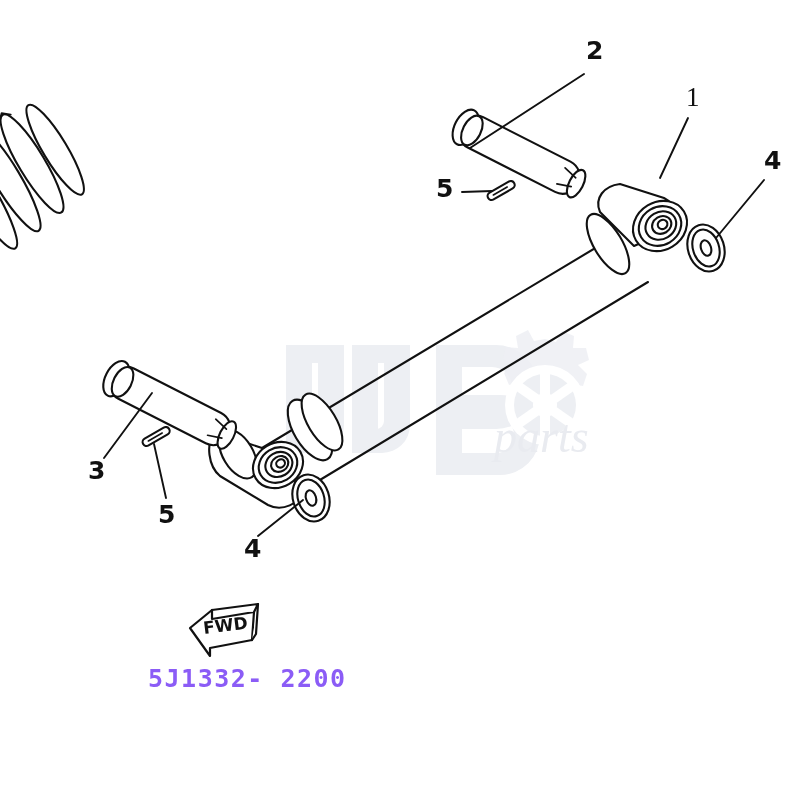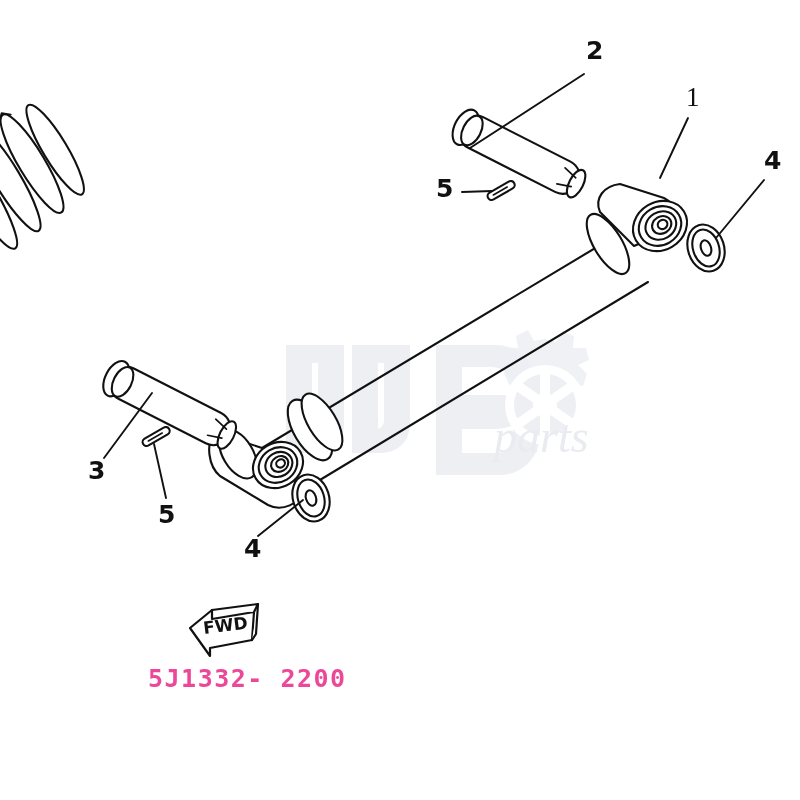--- a/index.html
+++ b/index.html
@@ -6,21 +6,21 @@
   body{width:800px;height:800px;overflow:hidden;
        font-family:"Liberation Sans",sans-serif;color:#000;}
   #stage{position:relative;width:800px;height:800px;background:#fff;}
   svg.layer{position:absolute;left:0;top:0;width:800px;height:800px;}
   .wm{position:absolute;left:0;top:0;width:800px;height:800px;pointer-events:none;}
   .callout{position:absolute;font-family:"DejaVu Sans",sans-serif;
            font-weight:700;font-size:25px;line-height:1;color:#111;
            letter-spacing:0px;}
   .callout.one{font-family:"Liberation Serif",serif;font-weight:400;font-size:27px;}
   #partno{position:absolute;left:148px;top:664px;font-family:"DejaVu Sans Mono",monospace;
-          font-size:25px;font-weight:700;letter-spacing:1.5px;color:#ec4899;white-space:pre;}
+          font-size:25px;font-weight:700;letter-spacing:1.5px;color:#8b5cf6;white-space:pre;}
 </style>
 </head>
 <body>
 
 <div id="stage">
 
   <svg class="wm" viewBox="0 0 800 800">
     <g fill="#edeff3">
 
       <rect x="286" y="345" width="26" height="108" rx="2"></rect>

